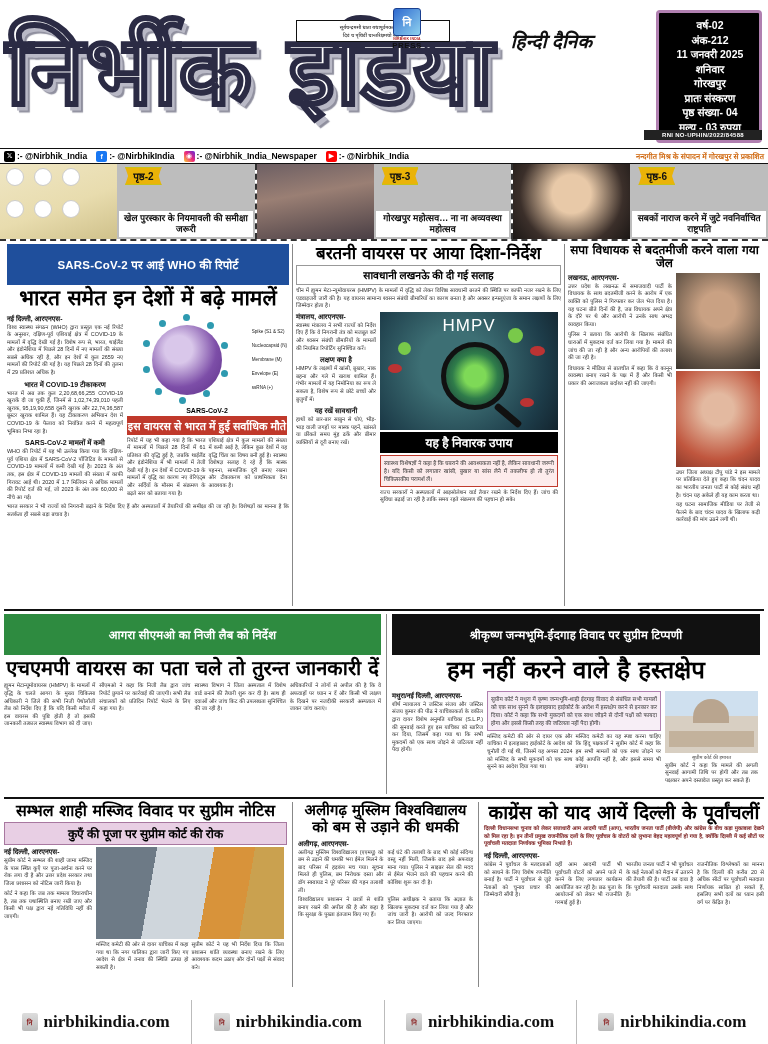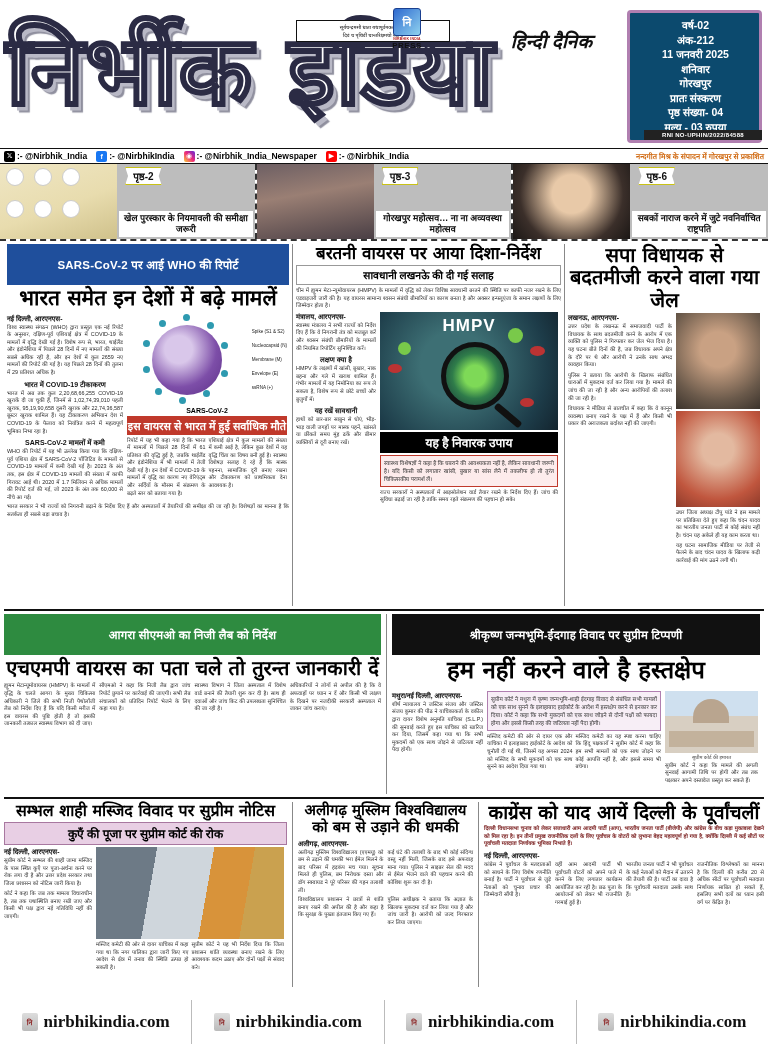--- a/index.html
+++ b/index.html
@@ -28,22 +28,22 @@
   .press-logo{position:absolute;left:385px;top:8px;width:44px;text-align:center;z-index:6;}
   .press-logo .pl-mark{
     width:26px;height:26px;margin:0 auto;border:1px solid #1a3f8f;border-radius:3px;
     background:linear-gradient(135deg,#2f6ad0 0%,#8fd2ef 100%);
     color:#fff;font-size:11px;font-weight:bold;line-height:26px;
   }
   .press-logo .pl-name{font-size:3.5px;color:#b21b1b;font-weight:bold;margin-top:1px;letter-spacing:.2px;}
   .press-logo .pl-press{font-size:8px;color:#111;font-weight:bold;letter-spacing:.5px;}
   .hindi-daily{position:absolute;right:176px;top:28px;font-size:19px;font-weight:bold;color:#111;font-style:italic;}
   .infobox{
-    position:absolute;right:6px;top:10px;width:135px;
-    background:#0c4a6e;border:3px solid #b07fb0;border-radius:4px;
+    position:absolute;right:6px;top:10px;width:106px;
+    background:#000000;border:3px solid #b07fb0;border-radius:4px;
     color:#fff;text-align:center;padding:5px 0 6px 2px;box-sizing:border-box;
   }
   .infobox div{font-size:10.5px;line-height:14.5px;font-weight:bold;}
   .rni{
     position:absolute;right:6px;top:130px;width:118px;background:#222;color:#fff;
     font-size:6px;font-weight:bold;text-align:center;padding:2px 0;letter-spacing:.3px;box-sizing:border-box;
   }
   
   #social{
     height:16px;border-top:1px solid #111;border-bottom:1px solid #111;
@@ -59,21 +59,21 @@
   .ic-ig{background:linear-gradient(45deg,#f9ce34,#ee2a7b,#6228d7);}
   .ic-yt{background:#ff0000;}
   .pub-line{margin-left:auto;font-size:7.5px;color:#d06a12;font-weight:bold;}
   
   #teasers{height:75px;display:flex;border-bottom:2px dashed #333;}
   .teaser{flex:1;position:relative;display:flex;border-right:2px dashed #333;overflow:hidden;}
   .teaser:last-child{border-right:none;}
   .tz-img{width:46%;height:100%;}
   .tz-right{flex:1;position:relative;background:#bdbdbd;}
   .pagetag{
-    position:absolute;top:3px;left:8px;background:#ffffff;border:1px solid #c9c216;
+    position:absolute;top:3px;left:8px;background:#eab308;border:1px solid #c9c216;
     font-size:10px;font-weight:bold;padding:1px 7px;color:#111;
     clip-path:polygon(0 0,100% 0,92% 50%,100% 100%,0 100%,8% 50%);
   }
   .tz-cap{
     position:absolute;left:2px;right:2px;bottom:2px;background:#fff;text-align:center;
     font-size:9px;font-weight:bold;line-height:11px;padding:2px 1px;color:#111;
   }
   
   .kicker{
     color:#fff;text-align:center;font-weight:bold;font-size:11.5px;padding:13px 0;letter-spacing:.2px;
@@ -118,21 +118,21 @@
   .virion .ball{
     position:absolute;left:11px;top:11px;width:70px;height:70px;border-radius:50%;
     background:radial-gradient(circle at 38% 35%,#d9c7ea 0 22%,#7d4ea8 60%,#5b2f86 100%);
   }
   .virion .spike{position:absolute;width:7px;height:7px;border-radius:50%;background:#2e9ab0;}
   .lblset{font-size:4.6px;color:#222;line-height:7px;}
   .hmpvimg{
     position:relative;background:radial-gradient(circle at 42% 45%,#3d6f74 0 28%,#1d3c49 75%,#13242e 100%);
     overflow:hidden;
   }
-  .hmpv-word{position:absolute;left:0;right:0;top:4px;text-align:center;color:#fff;font-size:17px;font-weight:bold;letter-spacing:1px;}
+  .hmpv-word{position:absolute;left:0;right:0;top:4px;text-align:center;color:#fff;font-size:17px;font-weight:normal;letter-spacing:1px;}
   .mag{position:absolute;left:34%;top:26%;width:58px;height:58px;border:5px solid #111;border-radius:50%;
        background:radial-gradient(circle at 50% 50%,#7ed957 0 26%,#2f7c4a 55%,#16313a 100%);}
   .mag:after{content:"";position:absolute;right:-20px;bottom:-14px;width:32px;height:7px;background:#111;transform:rotate(40deg);border-radius:3px;}
   .blob{position:absolute;border-radius:50%;}
 </style>
 </head>
 <body>
 
 <div id="page">
 
@@ -298,21 +298,21 @@
             <div class="blob" style="left:128px;top:16px;width:15px;height:15px;background:#79c94a;"></div>
           </div>
           <div class="subbar blue" style="font-size:12px;">यह है निवारक उपाय</div>
           <div class="boxnote">स्वास्थ्य विशेषज्ञों ने कहा है कि घबराने की आवश्यकता नहीं है, लेकिन सावधानी जरूरी है। यदि किसी को लगातार खांसी, बुखार या सांस लेने में तकलीफ हो तो तुरंत चिकित्सकीय परामर्श लें।</div>
           <div class="ptext" style="margin-top:2px;">राज्य सरकारों ने अस्पतालों में आइसोलेशन वार्ड तैयार रखने के निर्देश दिए हैं। जांच की सुविधा बढ़ाई जा रही है ताकि समय रहते संक्रमण की पहचान हो सके।</div>
         </div>
       </div>
     </div>
 
     <div class="lead-col vline" style="width:200px;">
-      <div class="headline" style="font-size:20px;">सपा विधायक से बदतमीजी करने वाला गया जेल</div>
+      <div class="headline" style="font-size:12px;">सपा विधायक से बदतमीजी करने वाला गया जेल</div>
       <div class="row" style="margin-top:2px;">
         <div class="col" style="width:108px;padding-right:4px;">
           <div class="dateline">लखनऊ, आरएनएस-</div>
           <div class="ptext">उत्तर प्रदेश के लखनऊ में समाजवादी पार्टी के विधायक के साथ बदतमीजी करने के आरोप में एक व्यक्ति को पुलिस ने गिरफ्तार कर जेल भेज दिया है। यह घटना बीते दिनों की है, जब विधायक अपने क्षेत्र के दौरे पर थे और आरोपी ने उनके साथ अभद्र व्यवहार किया।</div>
           <div class="ptext" style="margin-top:3px;">पुलिस ने बताया कि आरोपी के खिलाफ संबंधित धाराओं में मुकदमा दर्ज कर लिया गया है। मामले की जांच की जा रही है और अन्य आरोपियों की तलाश की जा रही है।</div>
           <div class="ptext" style="margin-top:3px;">विधायक ने मीडिया से बातचीत में कहा कि वे कानून व्यवस्था बनाए रखने के पक्ष में हैं और किसी भी प्रकार की अराजकता बर्दाश्त नहीं की जाएगी।</div>
         </div>
         <div class="col" style="width:84px;">
           <div class="photo" style="height:96px;background:radial-gradient(circle at 50% 38%,#c9a183 0 24%,#6b5a4b 70%,#3b332c 100%);"></div>
           <div class="photo" style="height:96px;margin-top:2px;background:radial-gradient(circle at 50% 40%,#e3b9a0 0 22%,#c0563e 70%,#8d3a2a 100%);"></div>

